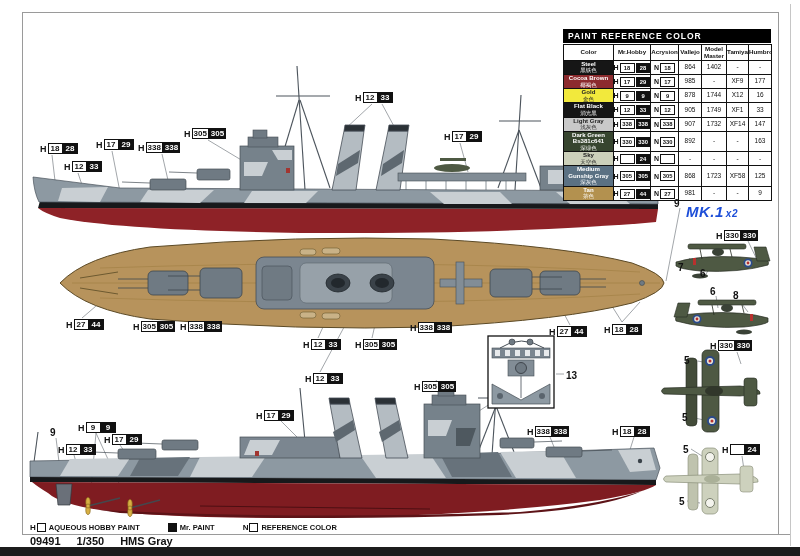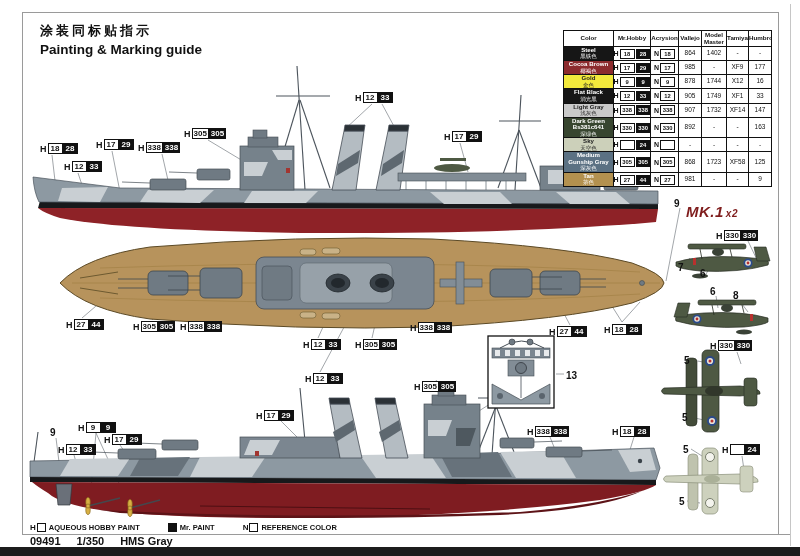--- a/index.html
+++ b/index.html
@@ -29,21 +29,21 @@
 
   
   .callout{position:absolute;display:flex;align-items:center;font-weight:bold;font-size:9px;color:#111;white-space:nowrap;}
   .callout .hpfx{margin-right:1px;}
   .callout .bw,.callout .bb{display:inline-flex;align-items:center;justify-content:center;height:11px;min-width:15px;
       padding:0 1px;font-size:8px;font-weight:bold;box-sizing:border-box;}
   .callout .bw{border:1px solid #111;background:#fff;color:#111;}
   .callout .bb{background:#111;color:#fff;border:1px solid #111;}
   .numco{position:absolute;font-weight:bold;font-size:10px;color:#111;}
 
-  .mk{position:absolute;left:686px;top:203px;color:#7f1d1d;font-style:italic;font-weight:bold;font-size:15px;letter-spacing:0.5px;}
+  .mk{position:absolute;left:686px;top:203px;color:#1d4ed8;font-style:italic;font-weight:bold;font-size:15px;letter-spacing:0.5px;}
   .mk .qty{font-size:10px;margin-left:2px;}
 
   .legend{position:absolute;left:30px;top:523px;display:flex;gap:28px;align-items:center;font-size:7.5px;font-weight:bold;}
   .legend-item{display:flex;align-items:center;}
   .legend .pfx{margin-right:1px;font-size:8px;}
   .lbox{display:inline-block;width:7px;height:7px;border:1px solid #111;background:#fff;margin-right:3px;}
   .lbox.solid{background:#111;}
 
   .footer{position:absolute;left:30px;top:535px;font-size:11px;font-weight:bold;display:flex;gap:16px;}
 
@@ -374,26 +374,23 @@
         <rect x="702" y="448" width="16" height="66" rx="5" fill="#cdd1bd" stroke="#8a8f7a" stroke-width="0.7"></rect>
         <path d="M666,476 L740,474 Q760,476 758,482 L740,484 L666,482 Q661,479 666,476 Z" fill="#cdd1bd" stroke="#8a8f7a" stroke-width="0.7"></path>
         <rect x="740" y="466" width="13" height="26" rx="3" fill="#cdd1bd" stroke="#8a8f7a" stroke-width="0.6"></rect>
         <ellipse cx="712" cy="479" rx="8" ry="4" fill="#aab098"></ellipse>
         <circle cx="710" cy="457" r="4.5" fill="#f4f4ee" stroke="#777d6b" stroke-width="1"></circle>
         <circle cx="710" cy="503" r="4.5" fill="#f4f4ee" stroke="#777d6b" stroke-width="1"></circle>
       </g>
     </g>
   </svg>
 
-  <div class="titleblock">
-    <div class="title-cn">涂装同标贴指示</div>
-    <div class="title-en">Painting &amp; Marking guide</div>
-  </div>
 
   <div class="ptwrap">
+    <div class="pt-title">PAINT  REFERENCE COLOR</div>
     <table>
       <colgroup>
         <col style="width:50px">
           <col style="width:37px">
           <col style="width:28px">
           <col style="width:23px">
         <col style="width:25px">
           <col style="width:22px">
           <col style="width:23px">
       </colgroup>

